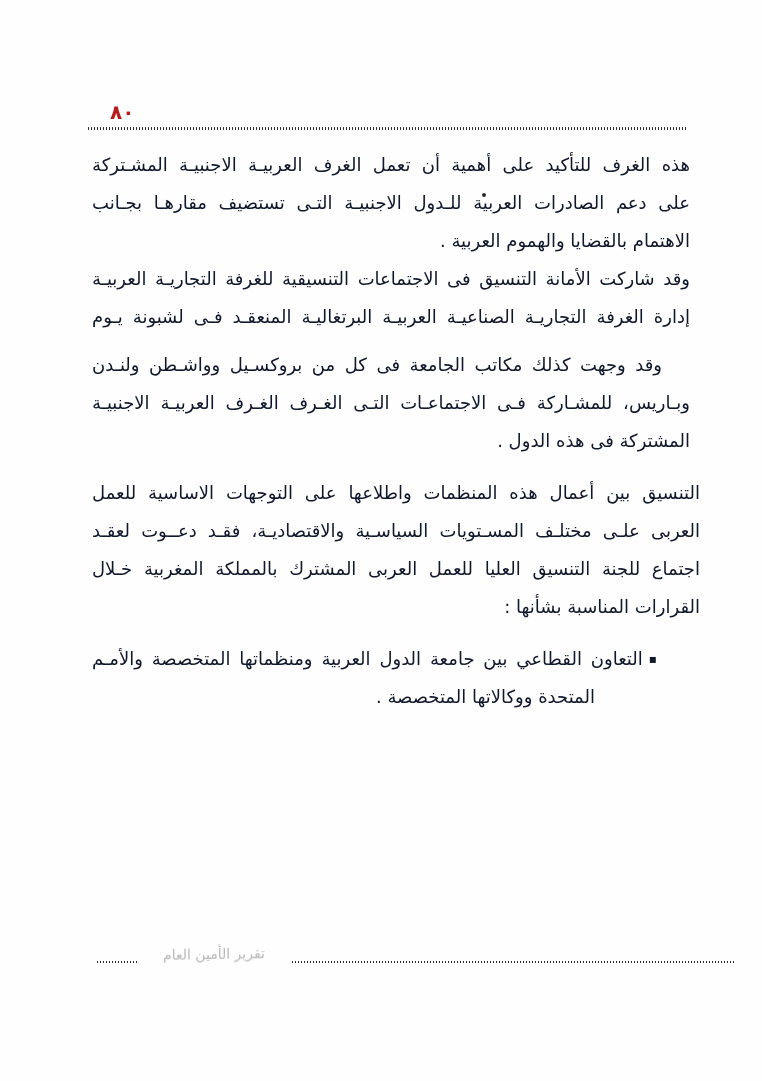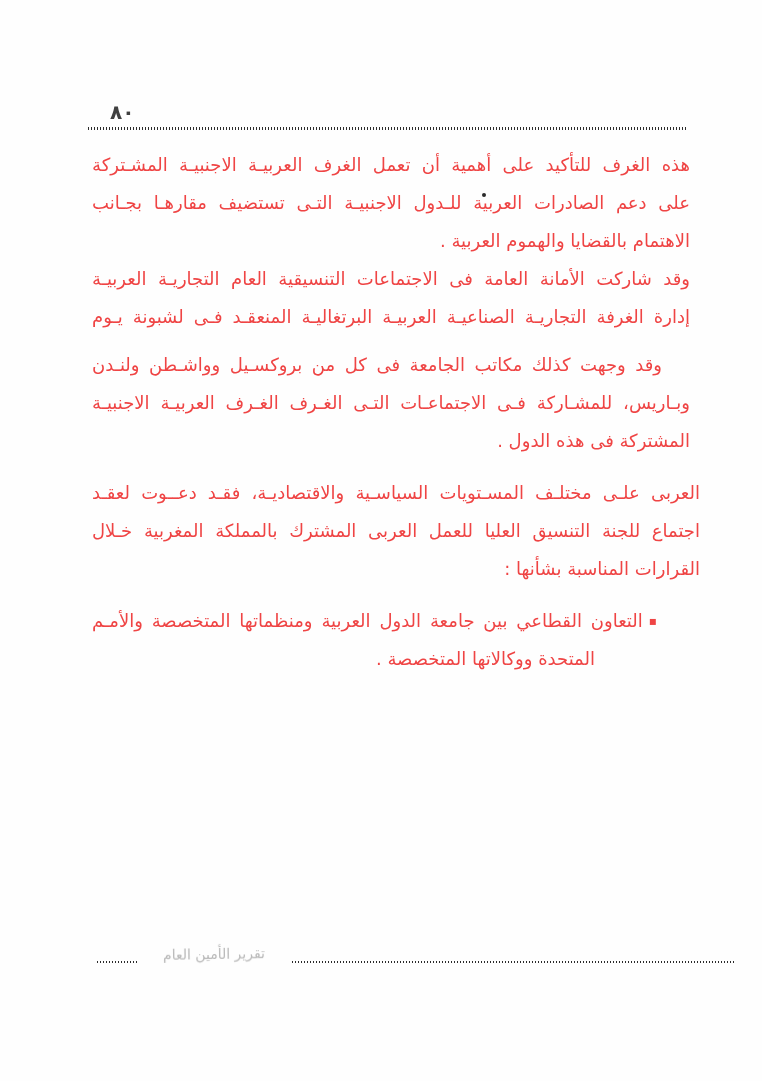--- a/index.html
+++ b/index.html
@@ -7,33 +7,33 @@
     position:relative;
     width:762px;height:1081px;
     background:#fefefe;
     overflow:hidden;
     font-family:"DejaVu Sans",sans-serif;
     color:#131313;
   }
   
   .page-number{
     position:absolute;top:100px;left:110px;
-    font-size:20px;font-weight:bold;color:#404040;
+    font-size:20px;font-weight:bold;color:#b91c1c;
     letter-spacing:2px;
   }
   .rule{
     position:absolute;height:3px;
     background-image:repeating-linear-gradient(90deg,#2c2c2c 0 1.2px,transparent 1.2px 3px);
   }
   .header-rule{top:127px;left:88px;width:600px;}
   
   .body-text{
     position:absolute;top:146px;right:72px;width:598px;
     direction:rtl;text-align:right;
-    font-size:18px;line-height:38px;color:#ef4444;margin-left:46px;
+    font-size:18px;line-height:38px;color:#0f172a;margin-left:46px;
   }
   .ln{white-space:normal;}
   .jl{text-align:justify;text-align-last:justify;}
   .gap10{margin-top:10px;}
   .gap14{margin-top:14px;}
   .ind28{padding-right:28px;}
   .out22{margin-right:-22px;}
   .out10{margin-right:-10px;}
   .bl1{margin-right:30px;}
   .bl2{margin-right:95px;text-align:left;text-align-last:right;}
@@ -64,31 +64,32 @@
 
   <div class="body-text">
 
     <div>
       <div class="ln jl">هذه الغرف  للتأكيد على أهمية أن تعمل  الغرف العربيـة الاجنبيـة المشـتركة</div>
       <div class="ln jl">على دعم الصادرات العربية للـدول الاجنبيـة التـى تستضيف مقارهـا بجـانب</div>
       <div class="ln">الاهتمام بالقضايا والهموم العربية .</div>
     </div>
 
     <div>
-      <div class="ln jl">وقد شاركت الأمانة العامة فى الاجتماعات التنسيقية العام  التجاريـة العربيـة</div>
+      <div class="ln jl">وقد شاركت الأمانة التنسيق فى الاجتماعات التنسيقية للغرفة  التجاريـة العربيـة</div>
       <div class="ln jl">إدارة الغرفة التجاريـة  الصناعيـة العربيـة البرتغاليـة المنعقـد فـى لشبونة يـوم</div>
     </div>
 
     <div class="gap10">
       <div class="ln jl ind28">وقد وجهت كذلك مكاتب الجامعة فى كل من  بروكسـيل وواشـطن ولنـدن</div>
       <div class="ln jl">وبـاريس، للمشـاركة فـى الاجتماعـات التـى الغـرف الغـرف العربيـة الاجنبيـة</div>
       <div class="ln">المشتركة فى هذه الدول .</div>
     </div>
 
     <div class="gap14">
+      <div class="ln jl out10">التنسيق بين أعمال هذه المنظمات واطلاعها على التوجهات  الاساسية للعمل</div>
       <div class="ln jl out10">العربى علـى مختلـف المسـتويات السياسـية والاقتصاديـة، فقـد دعــوت لعقـد</div>
       <div class="ln jl out10">اجتماع  للجنة التنسيق العليا للعمل العربى المشترك  بالمملكة المغربية خـلال</div>
       <div class="ln out10">القرارات المناسبة بشأنها :</div>
     </div>
 
     <div class="gap14">
       <div class="ln jl bl1"><span class="bullet-marker">▪</span><span>التعاون القطاعي بين جامعة الدول العربية ومنظماتها المتخصصة والأمـم</span></div>
       <div class="ln bl2">المتحدة ووكالاتها المتخصصة .</div>
     </div>
 

